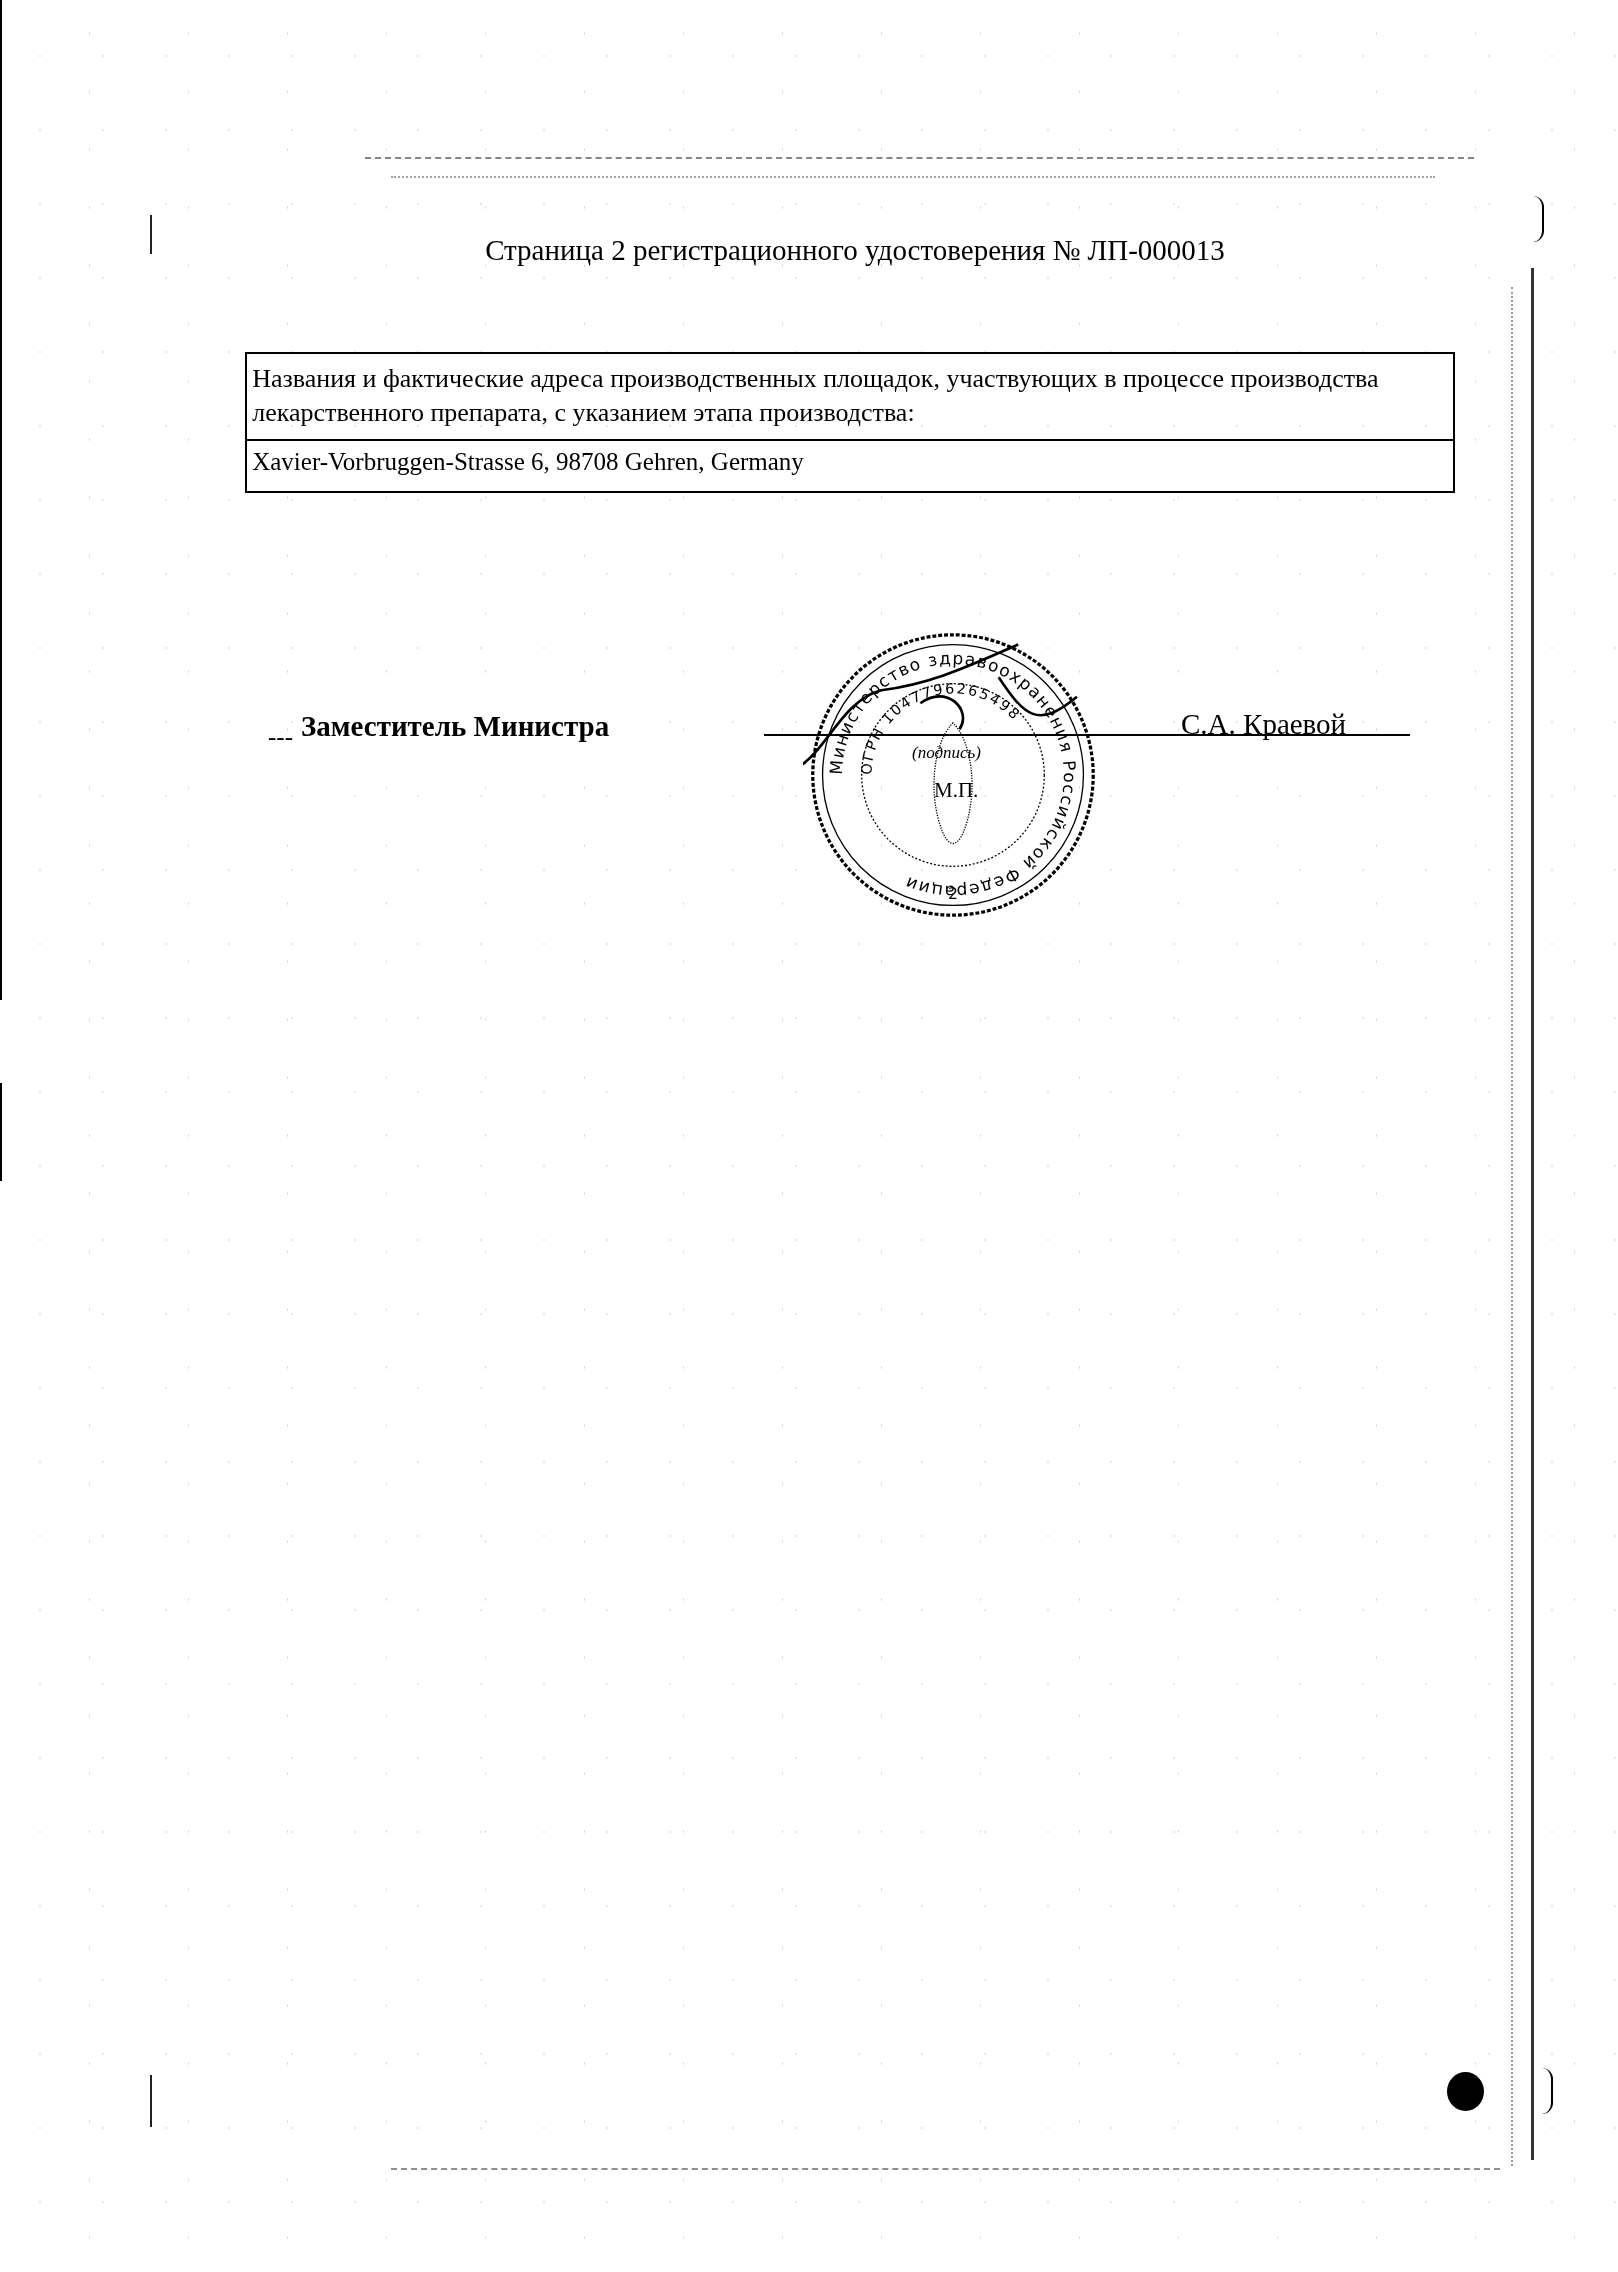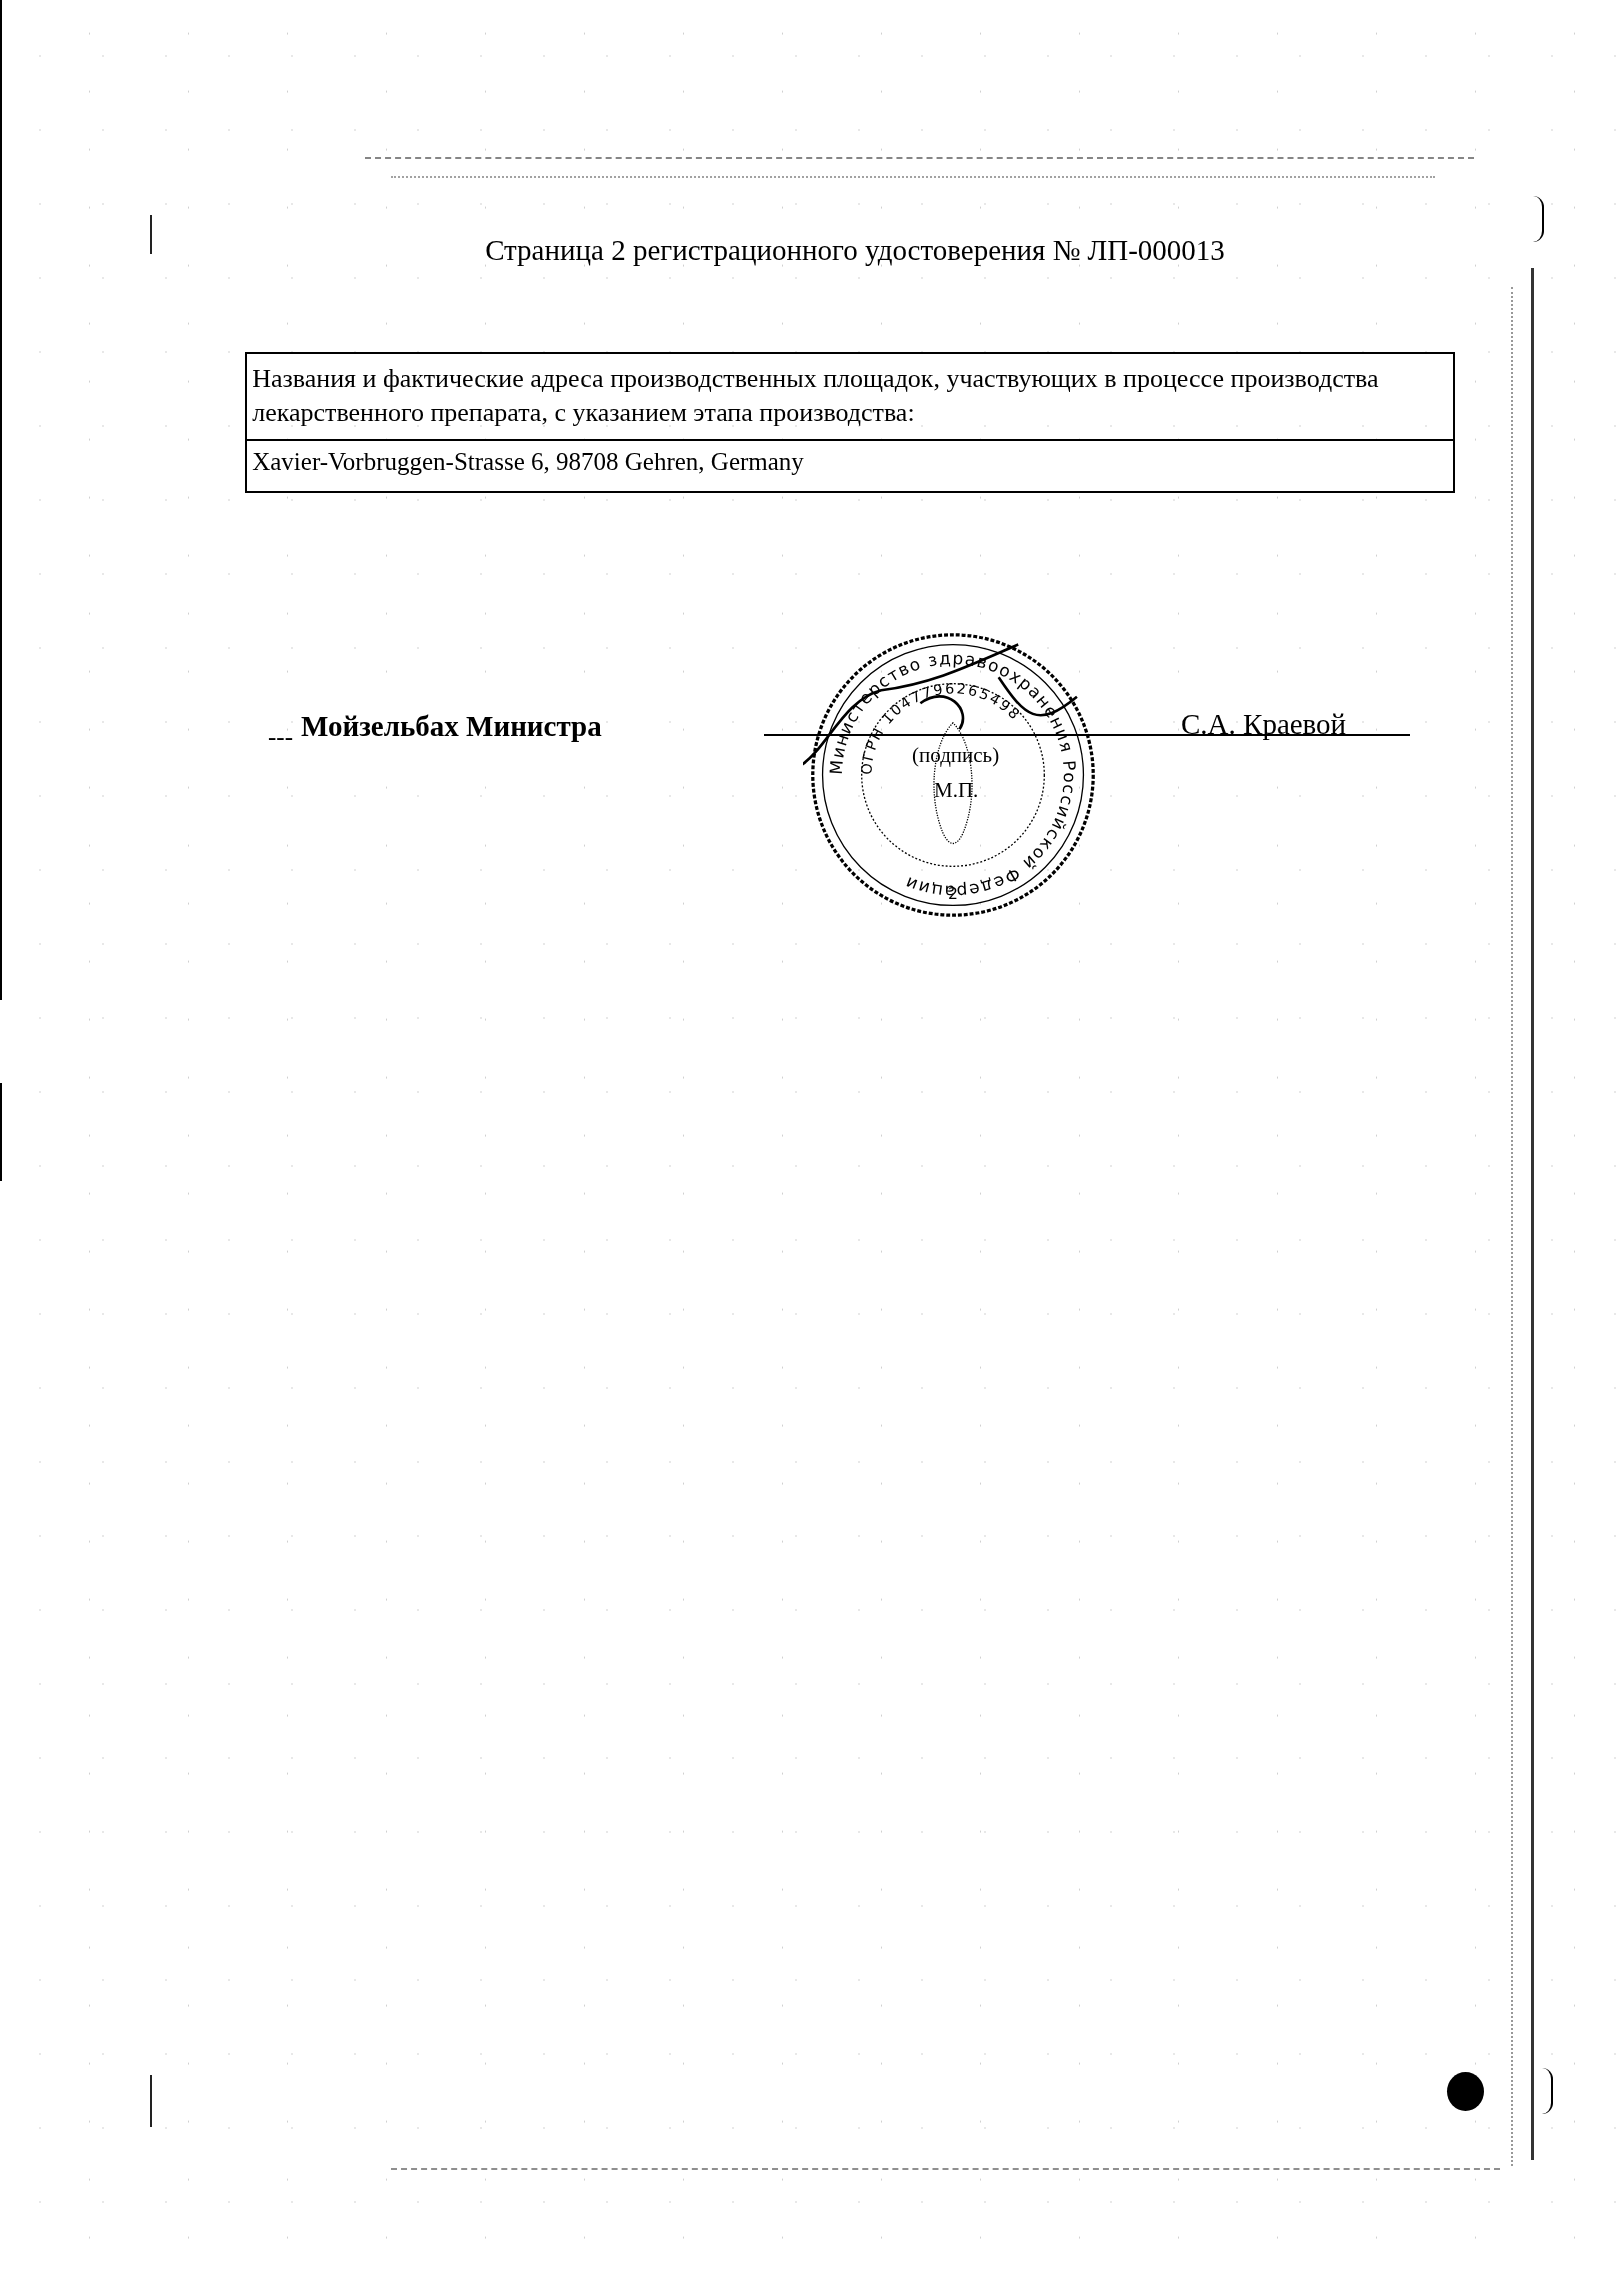--- a/index.html
+++ b/index.html
@@ -34,21 +34,21 @@
   .prod-table .name-cell { }
   .prod-table .addr-cell { height: 37px; margin-top: 36px; }
 
   .signature-row { position: absolute; left: 268px; top: 703px; width: 1109px; height: 52px; }
   .sig-dash { position: absolute; left: 0; top: 19.6px; font-size: 25px; }
   .sig-title { position: absolute; left: 33px; top: 6.5px; font-weight: bold; font-size: 29px; white-space: nowrap; }
   .sig-line { position: absolute; left: 496px; top: 31px; width: 646px; height: 0; border-top: 2.6px solid #000; }
   .sig-name { position: absolute; left: 913px; top: 5.2px; font-weight: normal; font-size: 29px; white-space: nowrap; }
 
   .stamp { position: absolute; left: 803px; top: 625px; width: 300px; height: 300px; }
-  .stamp-caption-sign { position: absolute; left: 912px; top: 743px; font-size: 21px; }
+  .stamp-caption-sign { position: absolute; left: 912px; top: 743px; font-size: 17px; font-style: italic; }
   .stamp-caption-mp { position: absolute; left: 934px; top: 778px; font-size: 21px; }
 
   .hole-punch { position: absolute; left: 1447px; top: 2072px; width: 37px; height: 39px; background: #000; border-radius: 50%; }
   .edge-bracket { position: absolute; left: 1542px; top: 2068px; width: 9px; height: 46px; border-right: 2.6px solid #000; border-radius: 0 19.6px 19.6px 0; }
   .edge-bracket-top { position: absolute; left: 1533px; top: 196px; width: 9px; height: 46px; border-right: 2.6px solid #000; border-radius: 0 19.6px 19.6px 0; }
 </style>
 </head>
 <body>
 
 <div class="speck-field"></div>
@@ -73,21 +73,21 @@
     <td class="head-cell" colspan="2">Названия и фактические адреса производственных площадок, участвующих в процессе производства лекарственного препарата, с указанием этапа производства:</td>
   </tr>
   <tr>
     <td class="addr-cell" colspan="2">Xavier-Vorbruggen-Strasse 6, 98708 Gehren, Germany</td>
   </tr>
 </tbody>
   </table>
 
 <div class="signature-row">
   <span class="sig-dash">---</span>
-  <span class="sig-title">Мойзельбах Министра</span>
+  <span class="sig-title">Заместитель Министра</span>
   <div class="sig-line"></div>
   <span class="sig-name">С.А. Краевой</span>
 </div>
 
 <svg class="stamp" viewBox="0 0 460 460">
   <defs>
     <path id="outerArc" d="M 60,230 A 170,170 0 1,1 400,230 A 170,170 0 1,1 60,230"></path>
     <path id="innerArc" d="M 105,230 A 125,125 0 1,1 355,230"></path>
   </defs>
   <circle cx="230" cy="230" r="215" fill="none" stroke="#000" stroke-width="5" stroke-dasharray="6 3"></circle>

